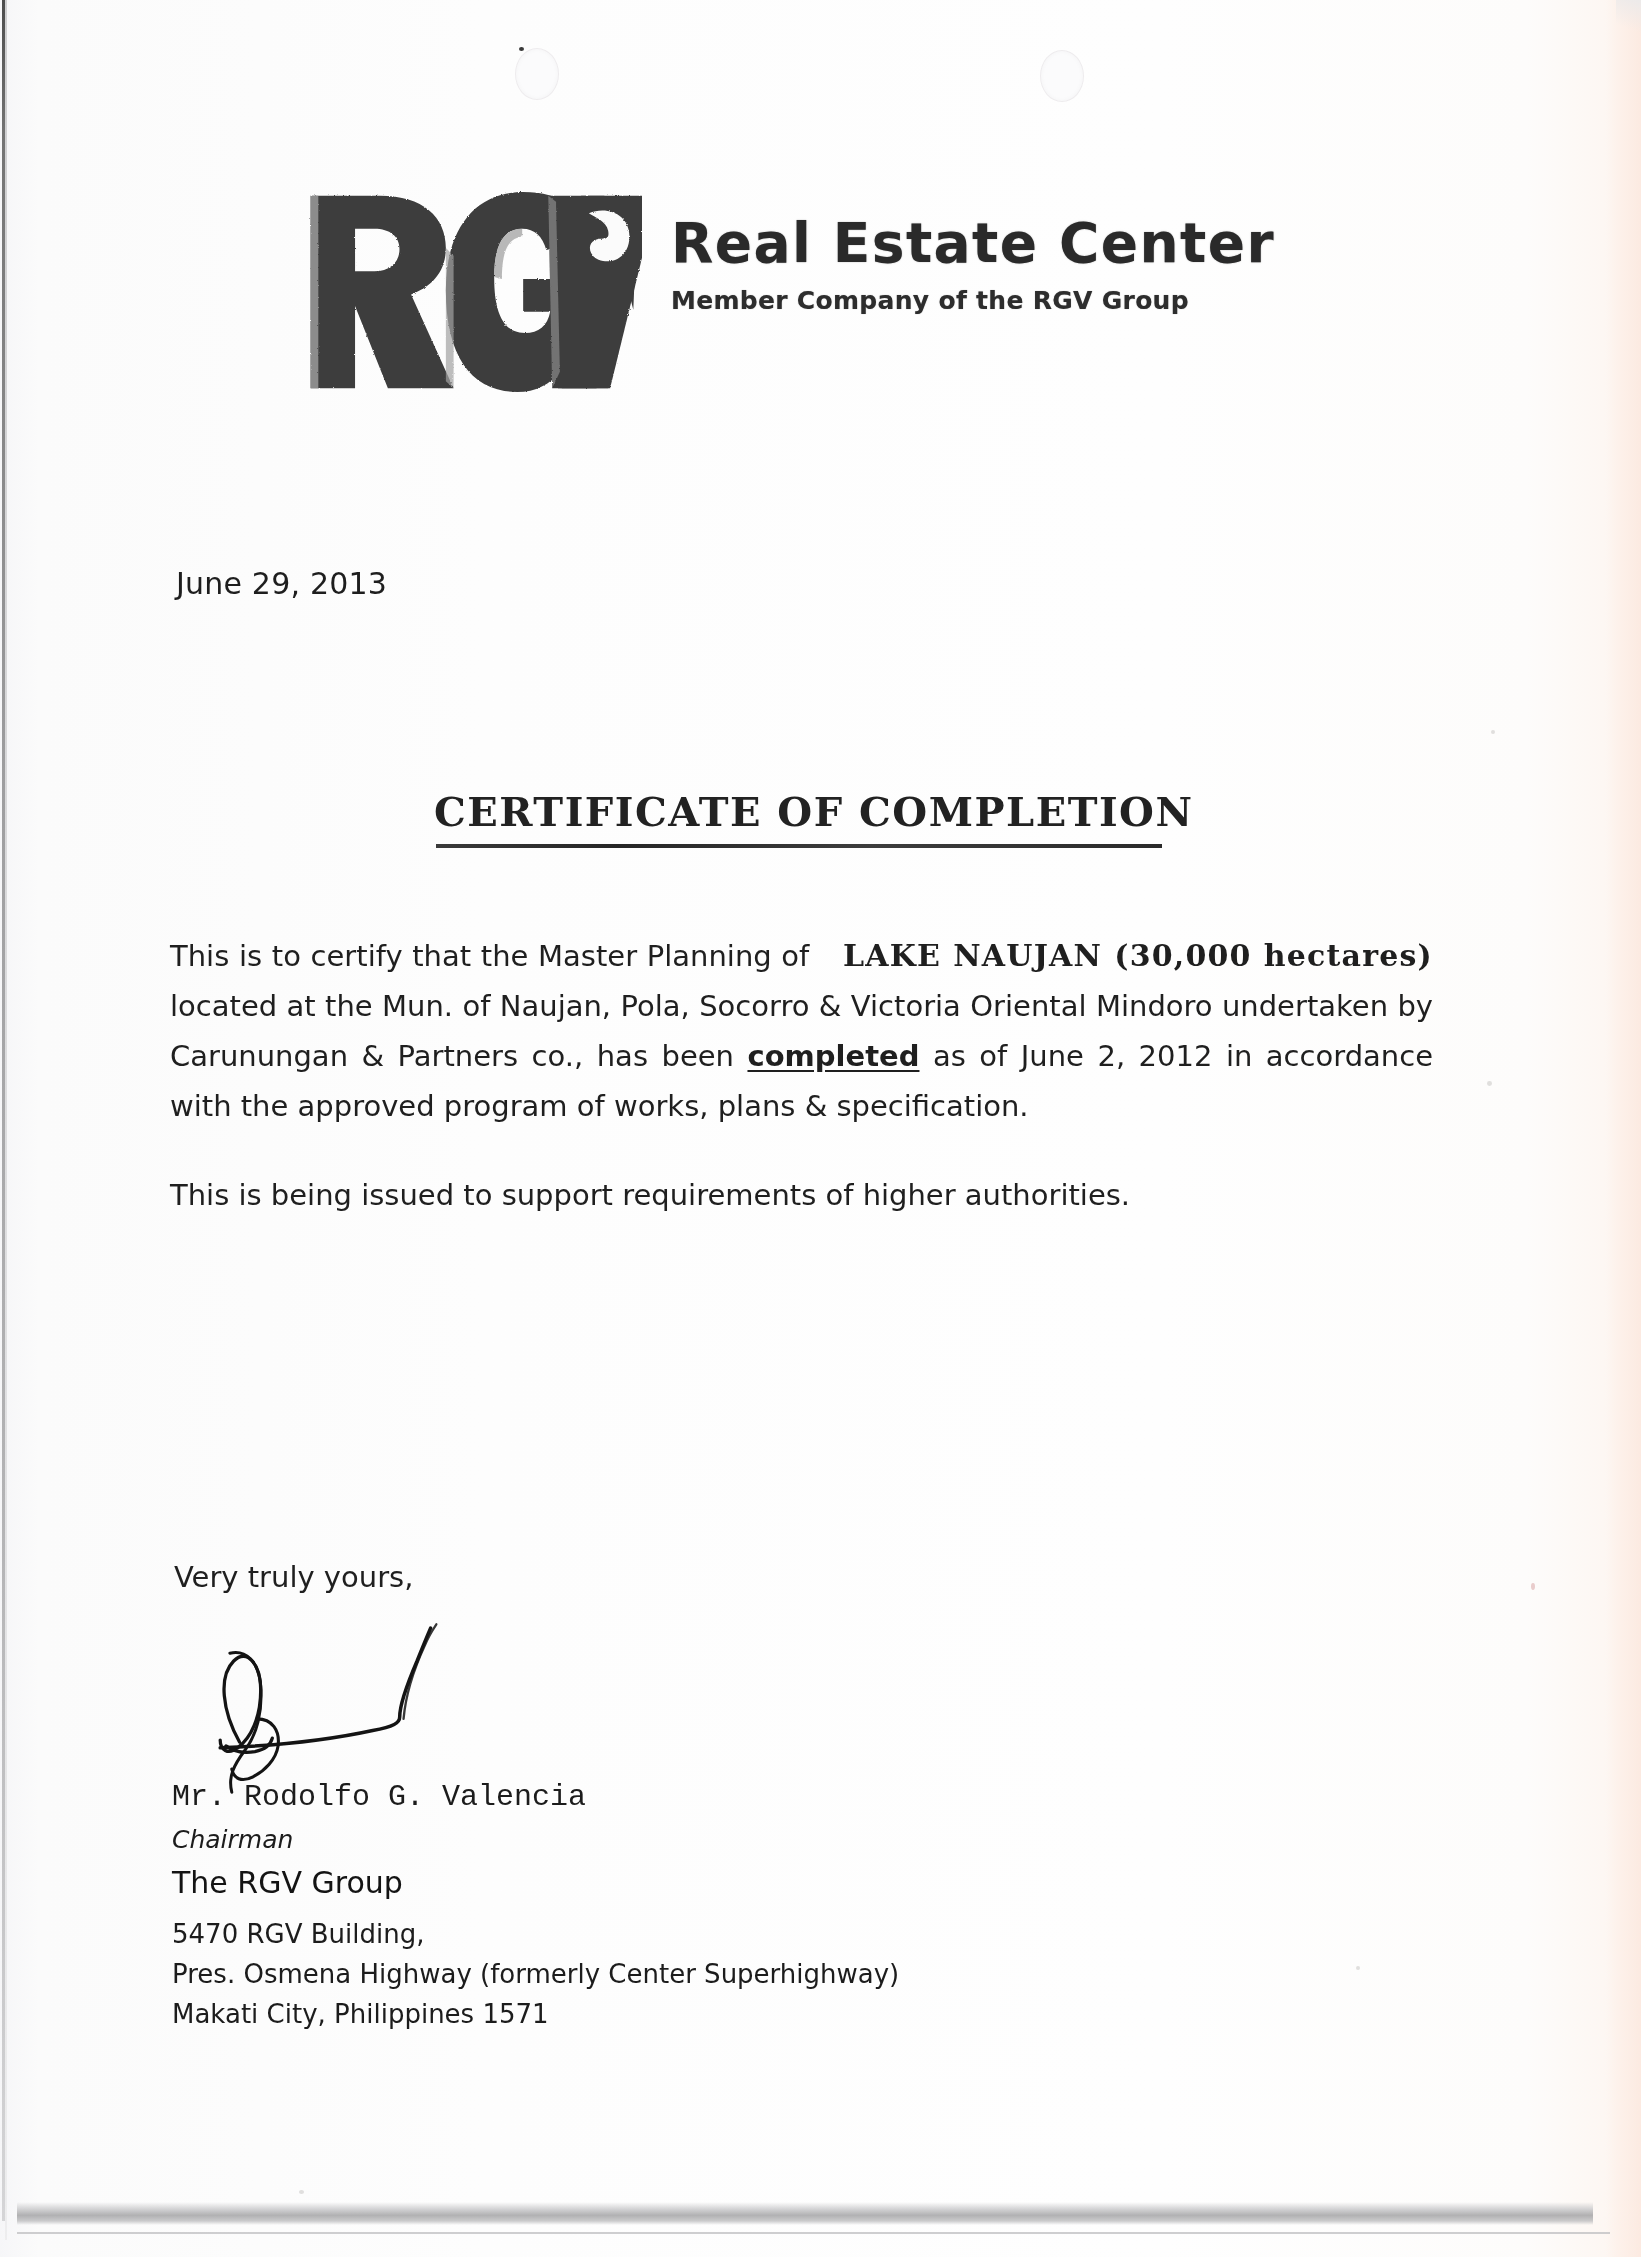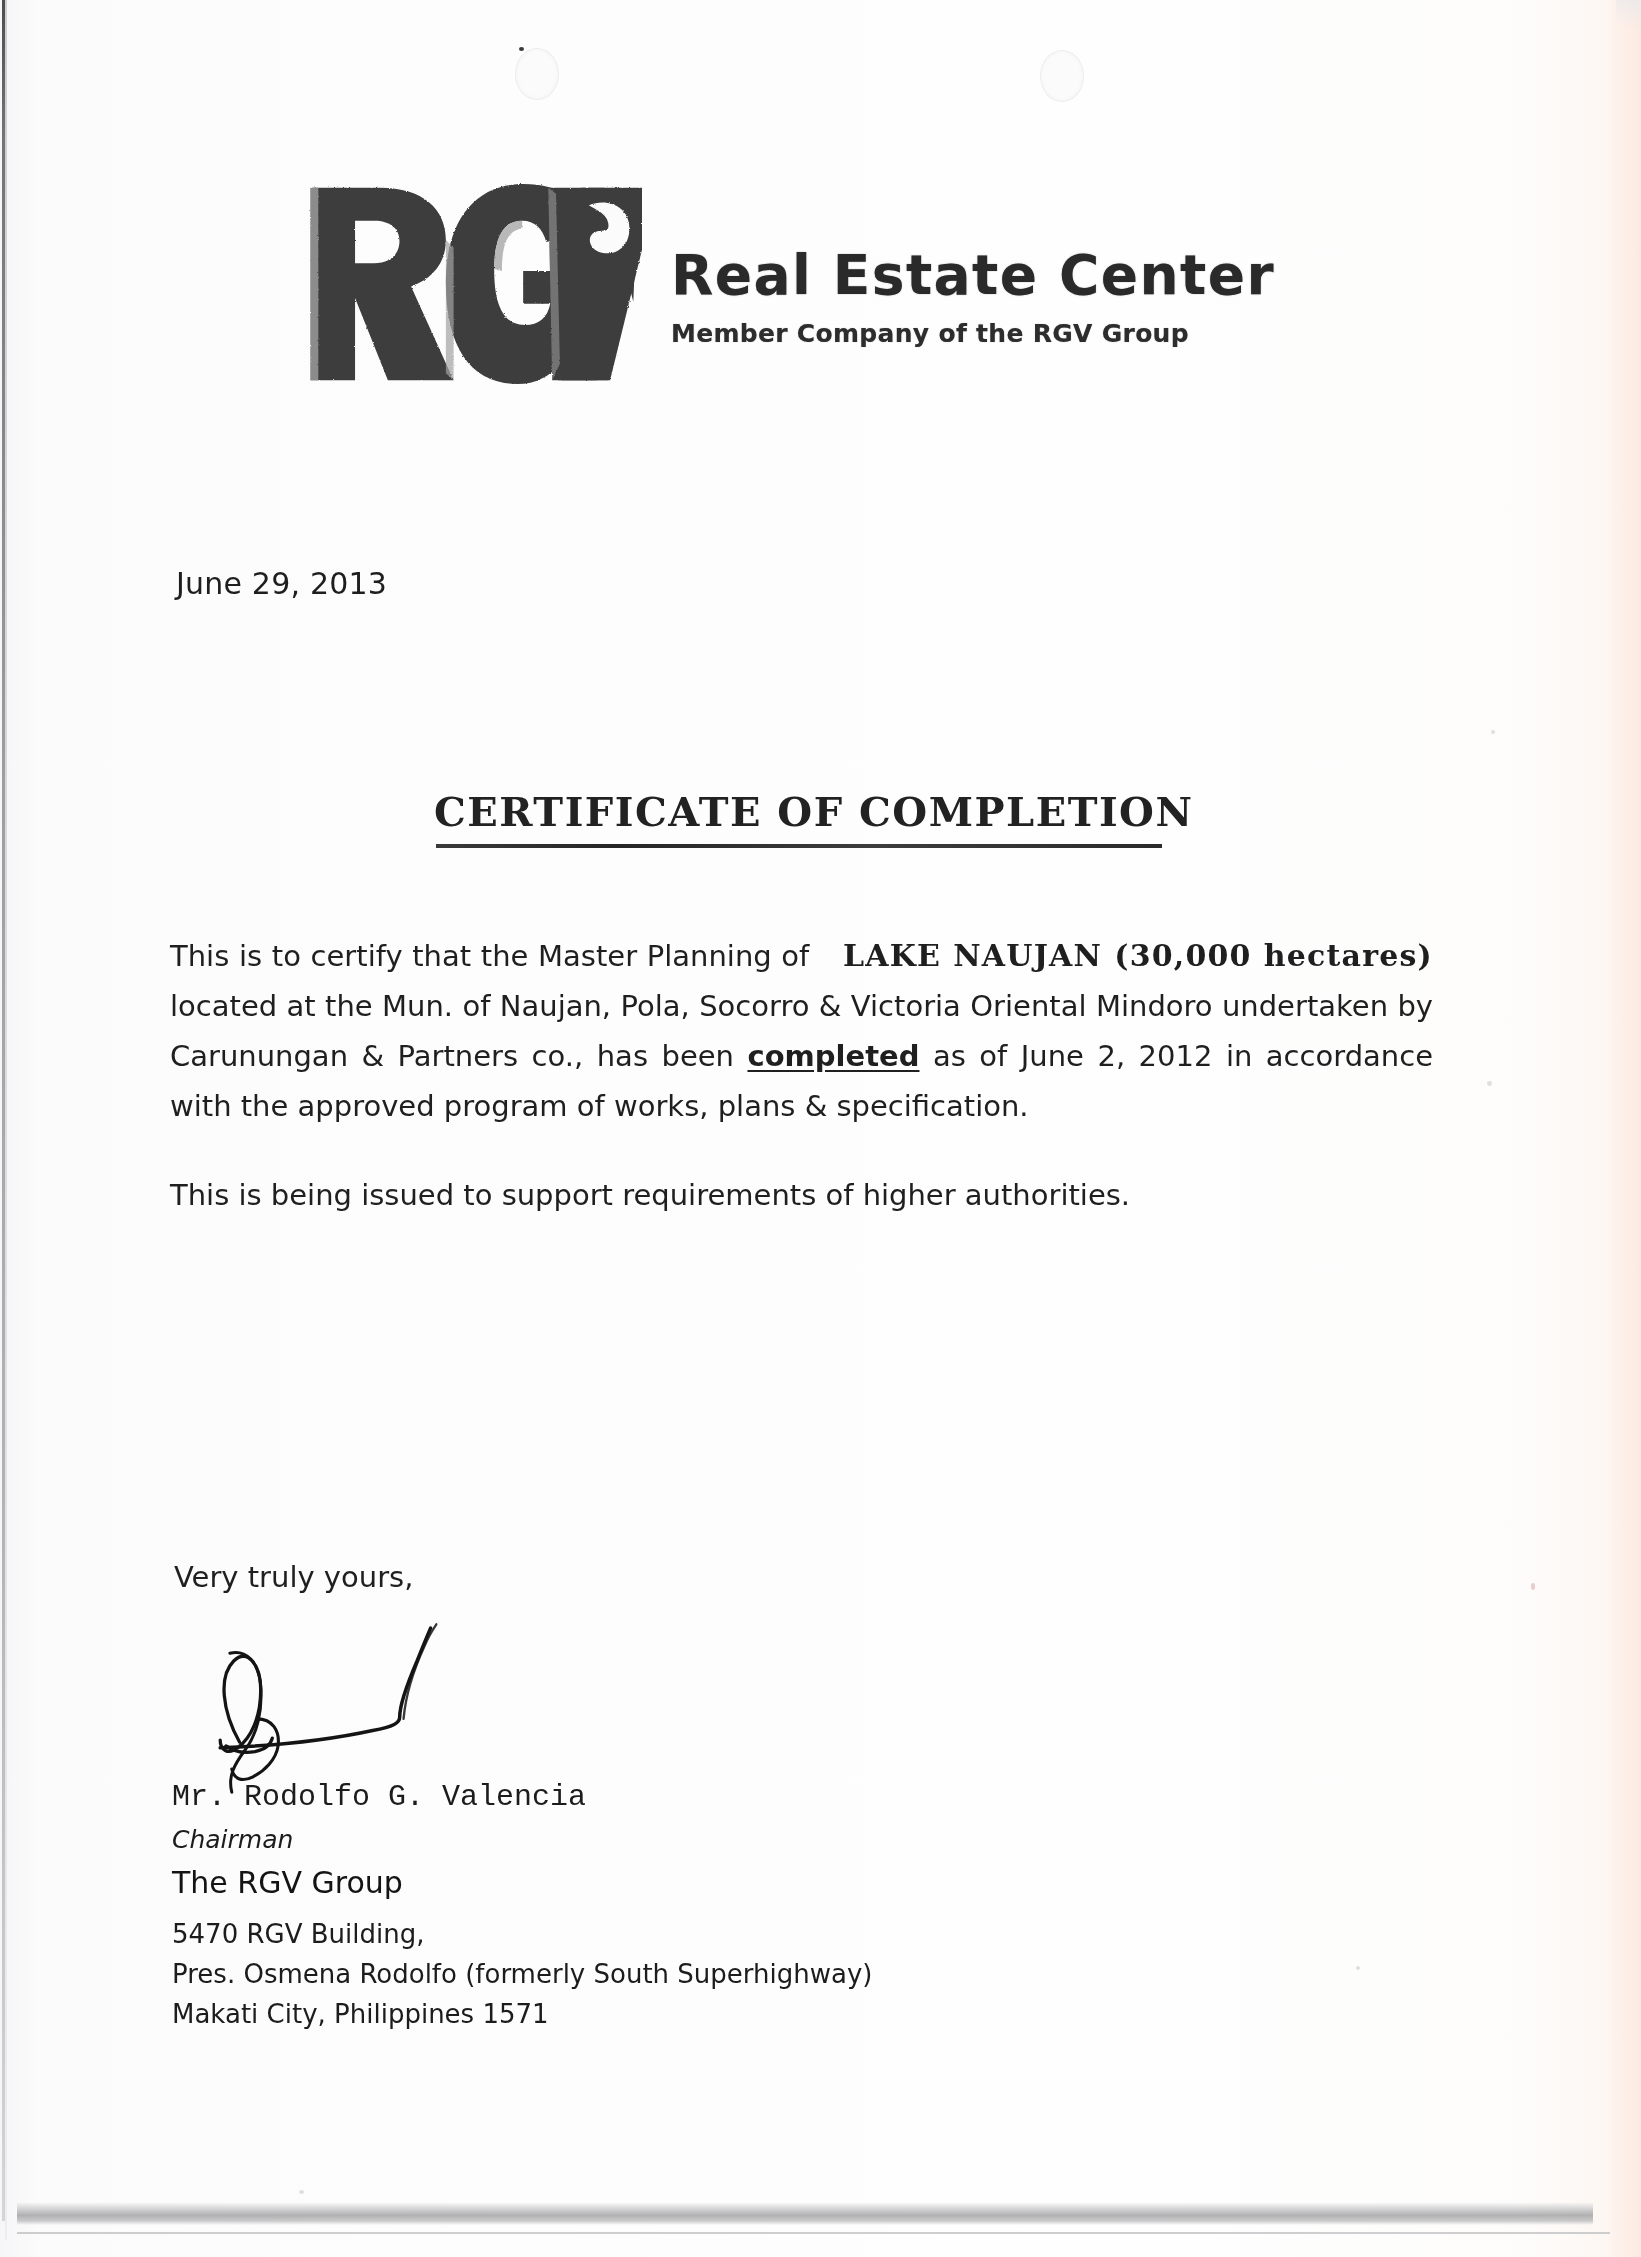--- a/index.html
+++ b/index.html
@@ -88,23 +88,23 @@
     position: absolute;
     left: 2.9px; top: -1.9px;
     width: 4.8px; height: 3.9px;
     background: #3a3a3a;
     border-radius: 50%;
   }
 
   
   .letterhead {
     position: absolute;
-    left: 299px; top: 180px;
+    left: 299px; top: 188px;
     display: flex;
-    align-items: center;
+    align-items: flex-start;
   }
   .logo-mark {
     width: 343px;
     height: 208px;
     position: relative;
     flex: 0 0 auto;
   }
   .logo-mark svg { display: block; }
 
   .letterhead-text {
@@ -338,18 +338,18 @@
       </g>
     </svg>
   </div>
 
   <div class="sign-name">Mr. Rodolfo G. Valencia</div>
   <div class="sign-role">Chairman</div>
   <div class="sign-org">The RGV Group</div>
 
   <div class="addr-lines">
     <div>5470 RGV Building,</div>
-    <div>Pres. Osmena Rodolfo (formerly South Superhighway)</div>
+    <div>Pres. Osmena Highway (formerly Center Superhighway)</div>
     <div>Makati City, Philippines 1571</div>
   </div>
 
 </div>
 
 
 </body></html>

